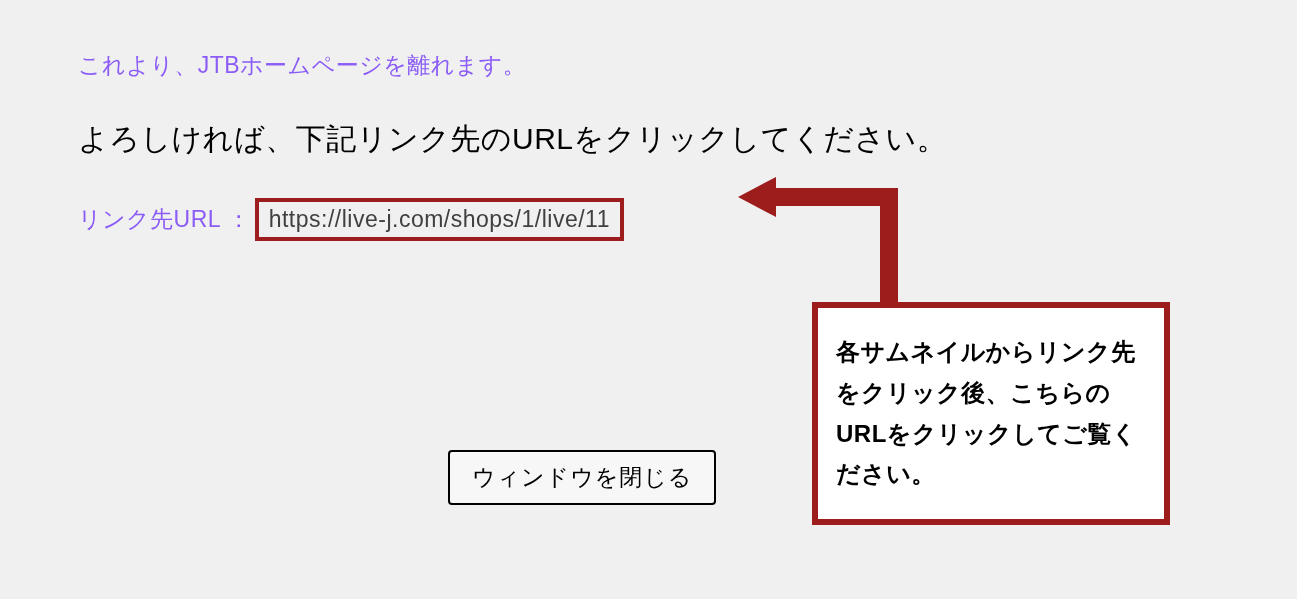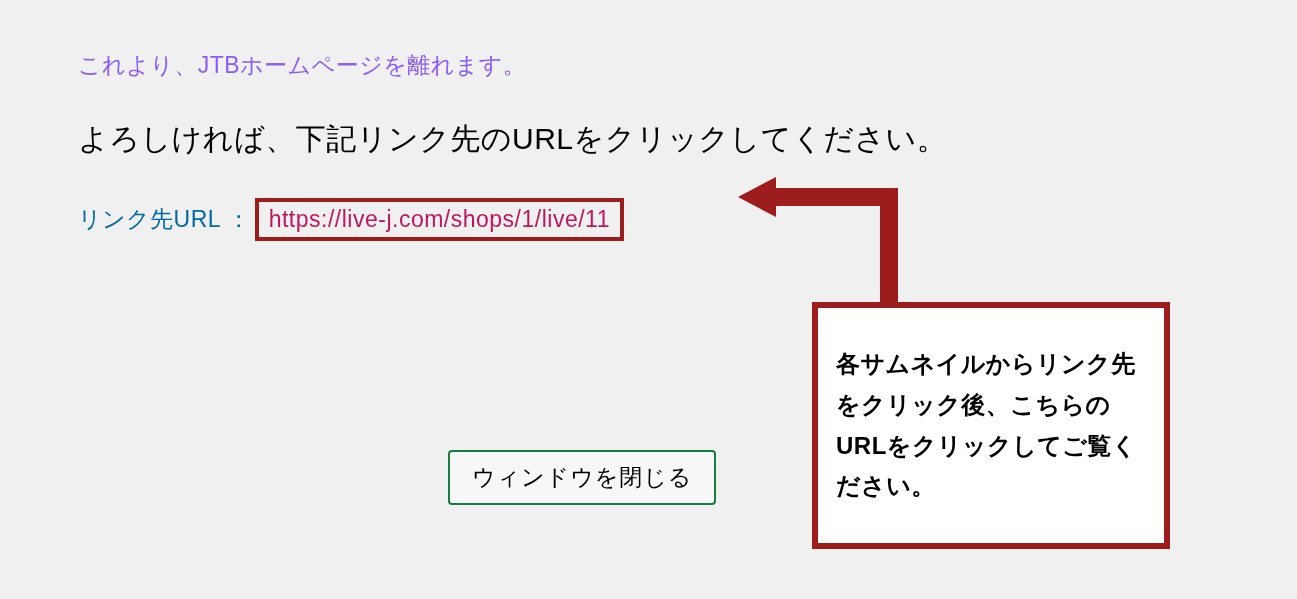--- a/index.html
+++ b/index.html
@@ -25,55 +25,55 @@
       margin-bottom: 38px;
       letter-spacing: 0.5px;
     }
     .url-row {
       display: flex;
       align-items: center;
       font-size: 23px;
       letter-spacing: 0.5px;
     }
     .url-label {
-      color: #0369a1;
+      color: #8b5cf6;
       margin-right: 4px;
     }
     .url-box {
       border: 4px solid #9d1c1c;
       padding: 4px 10px;
       display: inline-block;
     }
     .url-link {
-      color: #be185d;
+      color: #404040;
       text-decoration: none;
       font-size: 23px;
     }
     .close-btn {
       position: absolute;
       left: 448px;
       top: 450px;
       background: #f7f7f7;
-      border: 2px solid #15803d;
+      border: 2px solid #000000;
       border-radius: 4px;
       padding: 10px 22px;
       font-size: 23px;
       color: #000;
       font-family: Liberation Mono, monospace;
       cursor: pointer;
       letter-spacing: 1px;
     }
     .callout {
       position: absolute;
       left: 812px;
       top: 302px;
       width: 358px;
       border: 6px solid #9d1c1c;
       background: #fff;
-      padding: 36px 18px;
+      padding: 24px 18px;
       font-size: 24px;
       font-weight: bold;
       line-height: 1.7;
       letter-spacing: 0.5px;
     }
     .arrow {
       position: absolute;
       left: 738px;
       top: 170px;
       width: 162px;

